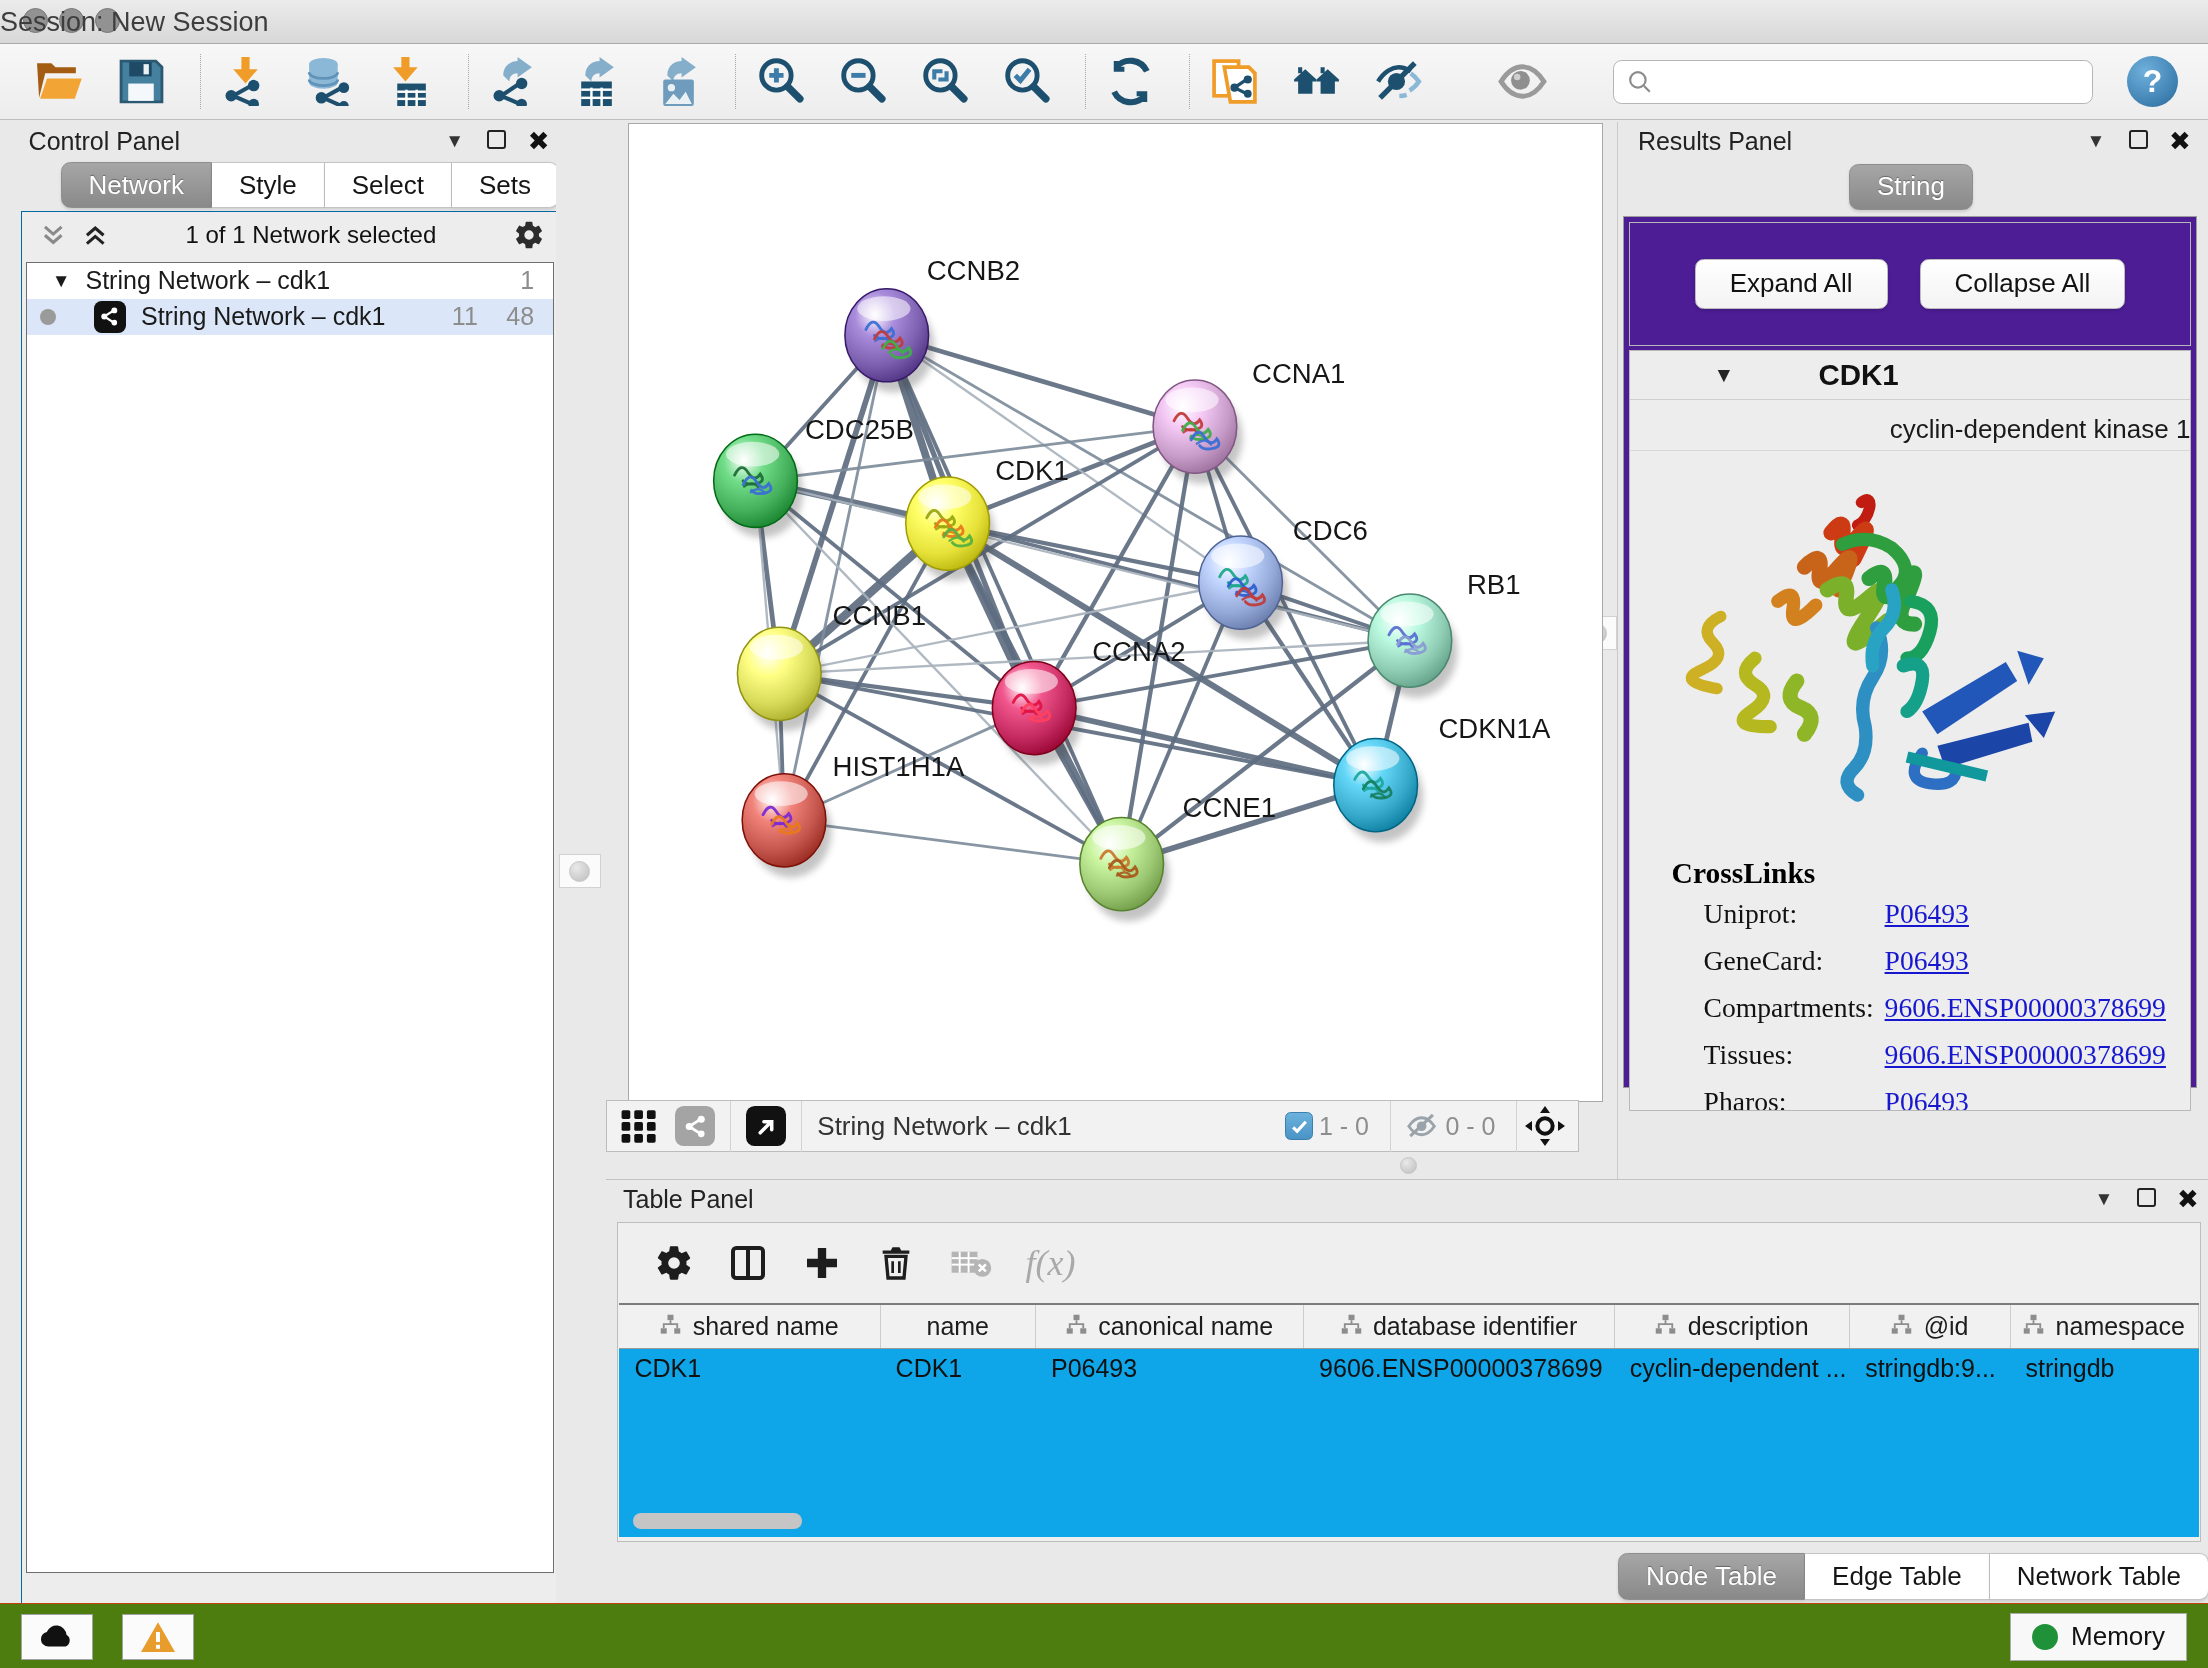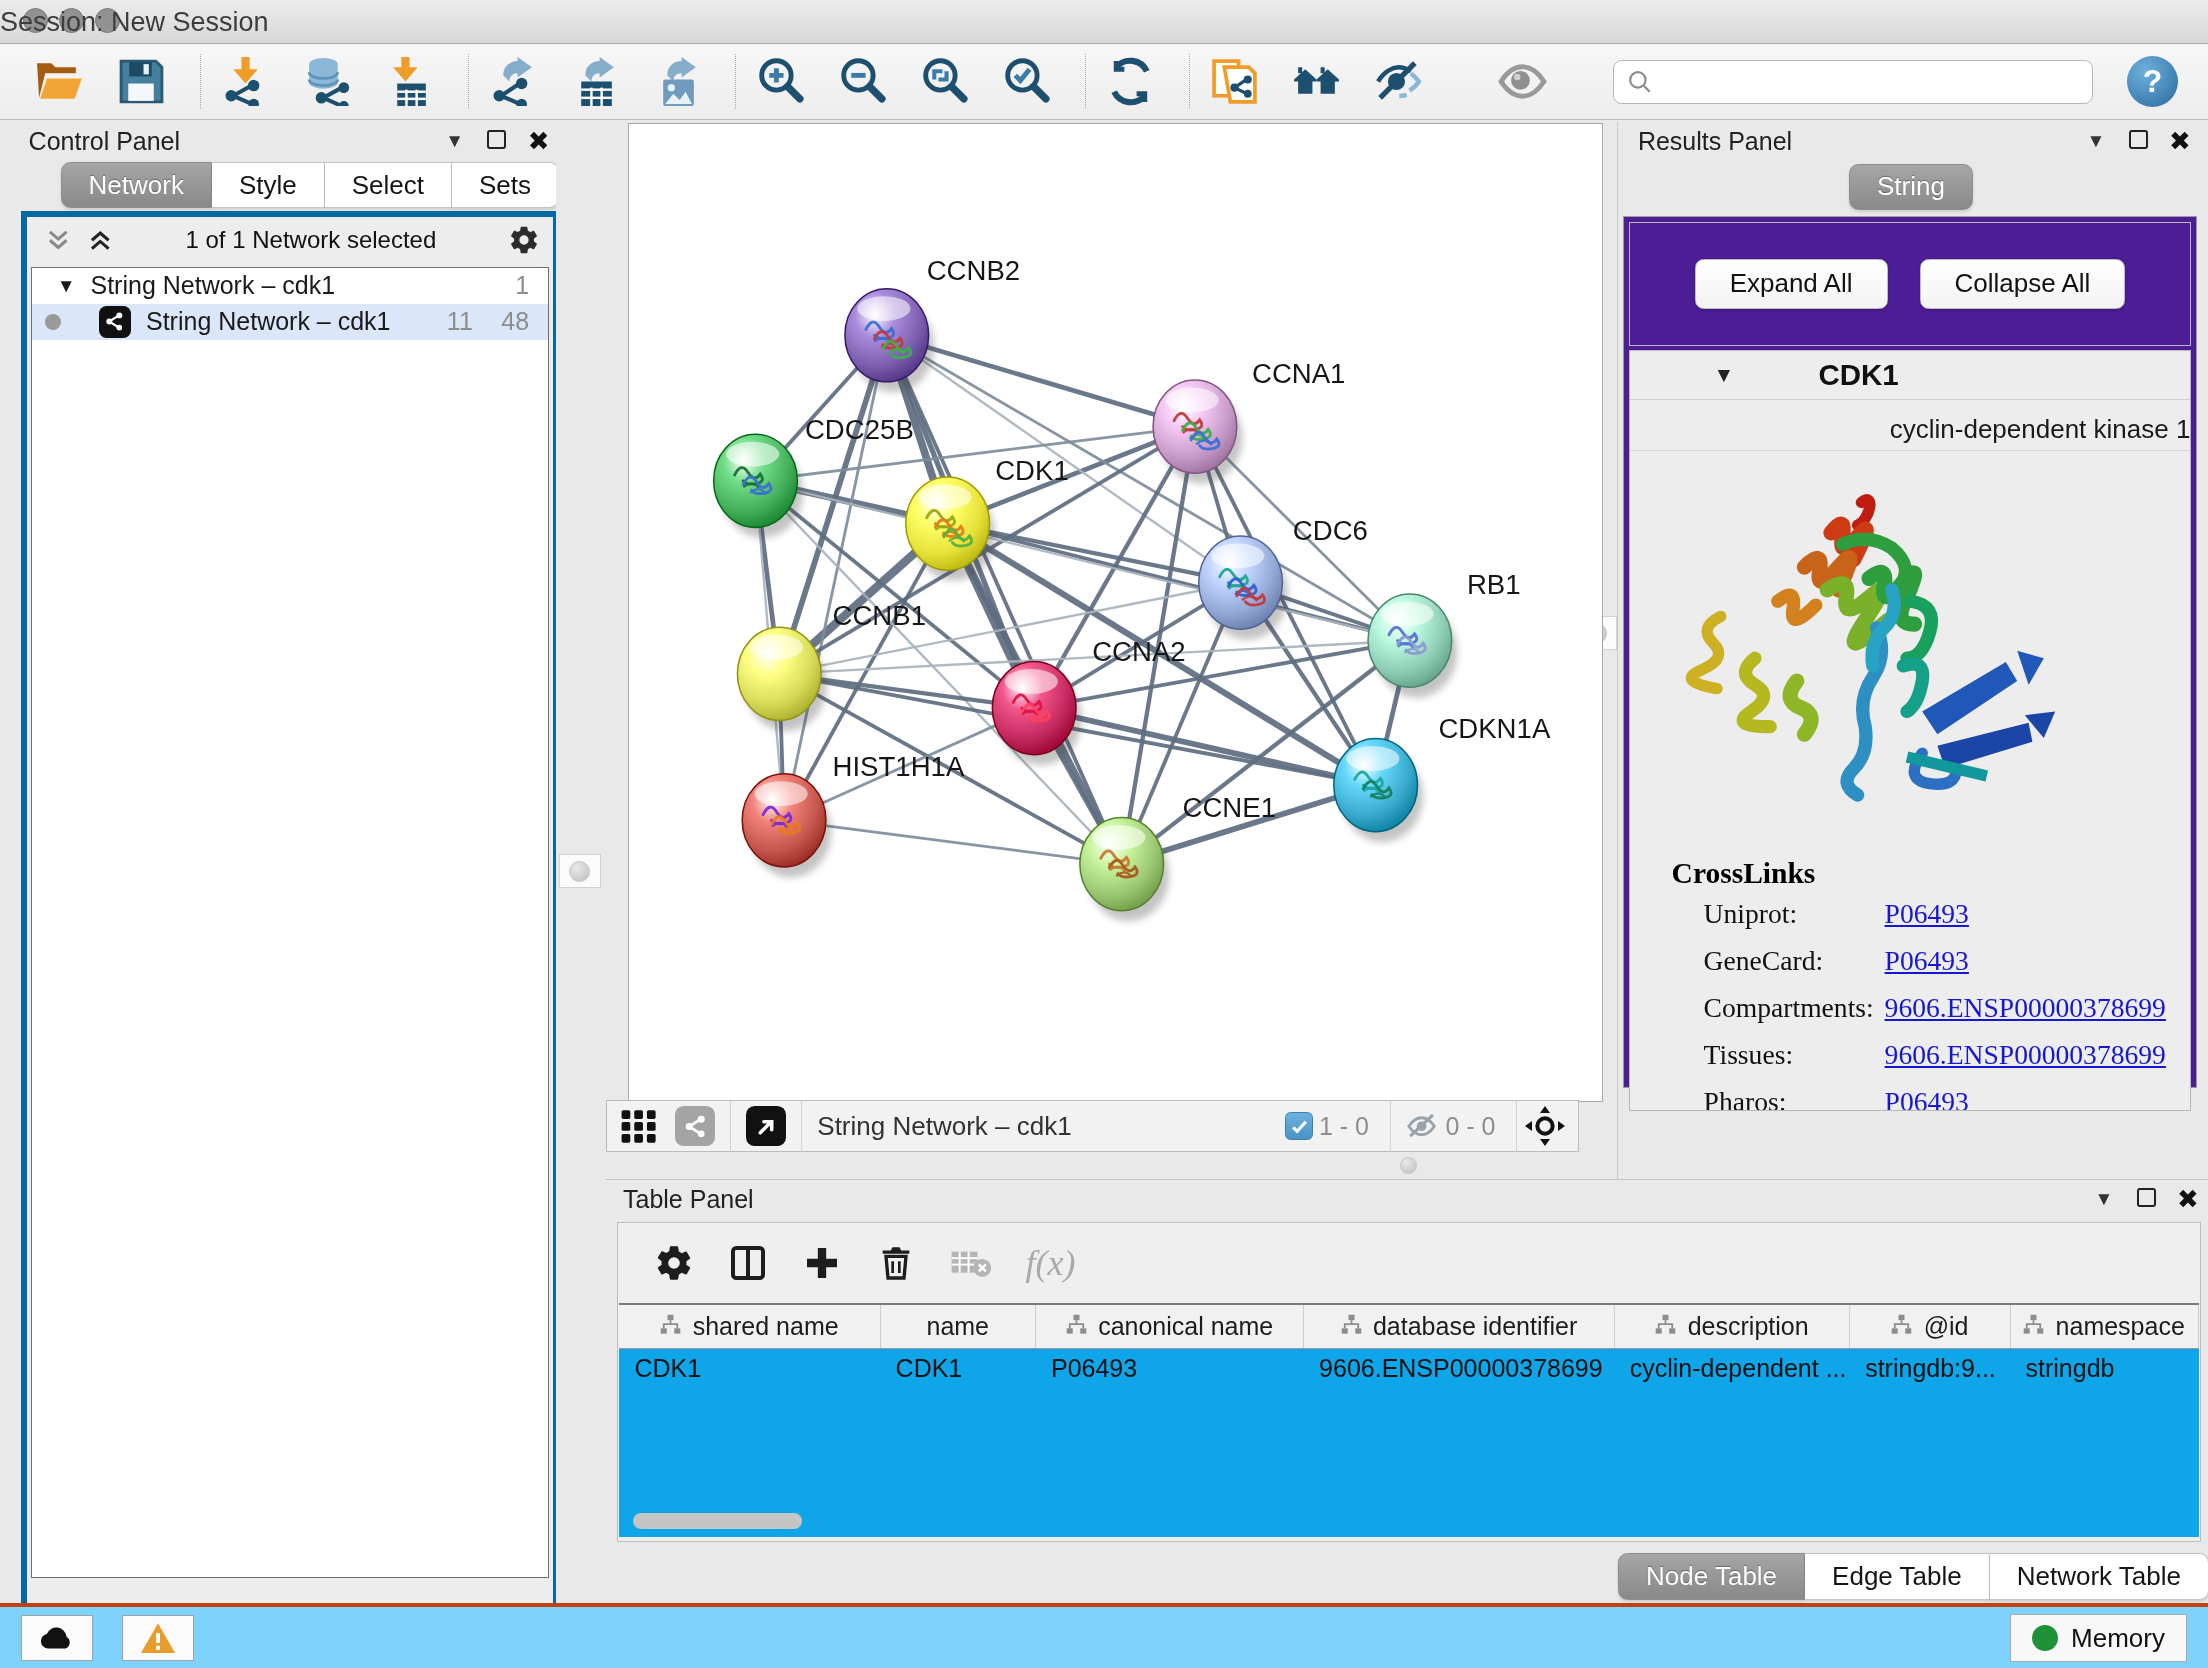--- a/index.html
+++ b/index.html
@@ -42,21 +42,21 @@
   .tab { padding:6.7px 27px; background:#fff; border:1px solid #c4c4c4; border-left:none;
     font-size:26px; color:#151515; text-align:center; box-shadow:0 1.9px 2.9px rgba(0,0,0,.12); }
   .tab:first-child { border-left:1px solid #c4c4c4; border-radius:9.5px 0 0 9.5px; }
   .tab:last-child { border-radius:0 9.5px 9.5px 0; }
   .tab.sel { background:linear-gradient(#a6a6a6,#898989); color:#fff; border-color:#8e8e8e;
     text-shadow:0 -1px 1px rgba(0,0,0,.35); }
 
   
   .control-panel { position:absolute; left:7.6px; top:122px; width:552px; height:1481px; }
   .cp-tabs { margin:1.9px 0 0 53px; }
-  .cp-box { margin:2.9px 0 0 13.3px; width:538px; height:1400px; border:6px solid #0369a1; background:#ededed; }
+  .cp-box { margin:2.9px 0 0 13.3px; width:538px; height:1400px; border:1px solid #0369a1; background:#ededed; }
   .cp-toolbar { height:46px; display:flex; align-items:center; padding:0 13.3px 0 17px; font-size:24px; color:#111; }
   .cp-toolbar .sp { flex:1; }
   .cp-tree { margin:3.8px 3.8px; background:#fff; border:1.9px solid #6e6e6e; height:1311px; }
   .trow { display:flex; align-items:center; height:36px; font-size:25px; color:#1a1a1a; }
   .trow .cnt { color:#8d8d8d; }
   .trow.selrow { background:#dbe7f8; }
   .dot { width:16px; height:16px; border-radius:50%; background:#9a9a9a; }
   .share-badge { width:32px; height:32px; border-radius:7.6px; background:#111;
     display:flex; align-items:center; justify-content:center; }
 
@@ -119,21 +119,21 @@
   .th { display:flex; align-items:center; justify-content:center; gap:11.4px;
     font-size:25px; color:#1c1c1c; border-right:1px solid #cdcdcd; overflow:hidden; white-space:nowrap; }
   .trowdata { display:flex; height:40px; align-items:center; }
   .td { font-size:25px; color:#111; padding-left:15px; overflow:hidden; white-space:nowrap; }
   .hthumb { position:absolute; left:13.3px; bottom:7.6px; width:169px; height:16px;
     border-radius:8.6px; background:#c5c5c5; }
   .tp-tabs { display:flex; justify-content:flex-end; margin-top:11.4px; }
 
   
   .statusbar { position:absolute; left:0; top:1603px; width:2208px; height:66px;
-    background:#7dd3fc; border-top:4px solid #c2410c; display:flex; align-items:center; }
+    background:#4d7c0f; border-top:1px solid #c2410c; display:flex; align-items:center; }
   .sbtn { width:72px; height:46px; background:#fbfbfb; border:1.9px solid #a2a2a2;
     display:flex; align-items:center; justify-content:center; }
   .mem-btn { margin-left:auto; margin-right:21px; height:48px; background:#f8f8f8;
     border:1.9px solid #ababab; display:flex; align-items:center; gap:13.3px; padding:0 21px; font-size:26px; color:#111; }
   .green-dot { width:26px; height:26px; border-radius:50%; background:#1f9239; }
 </style>
 </head>
 <body>
 
 <div class="window">

